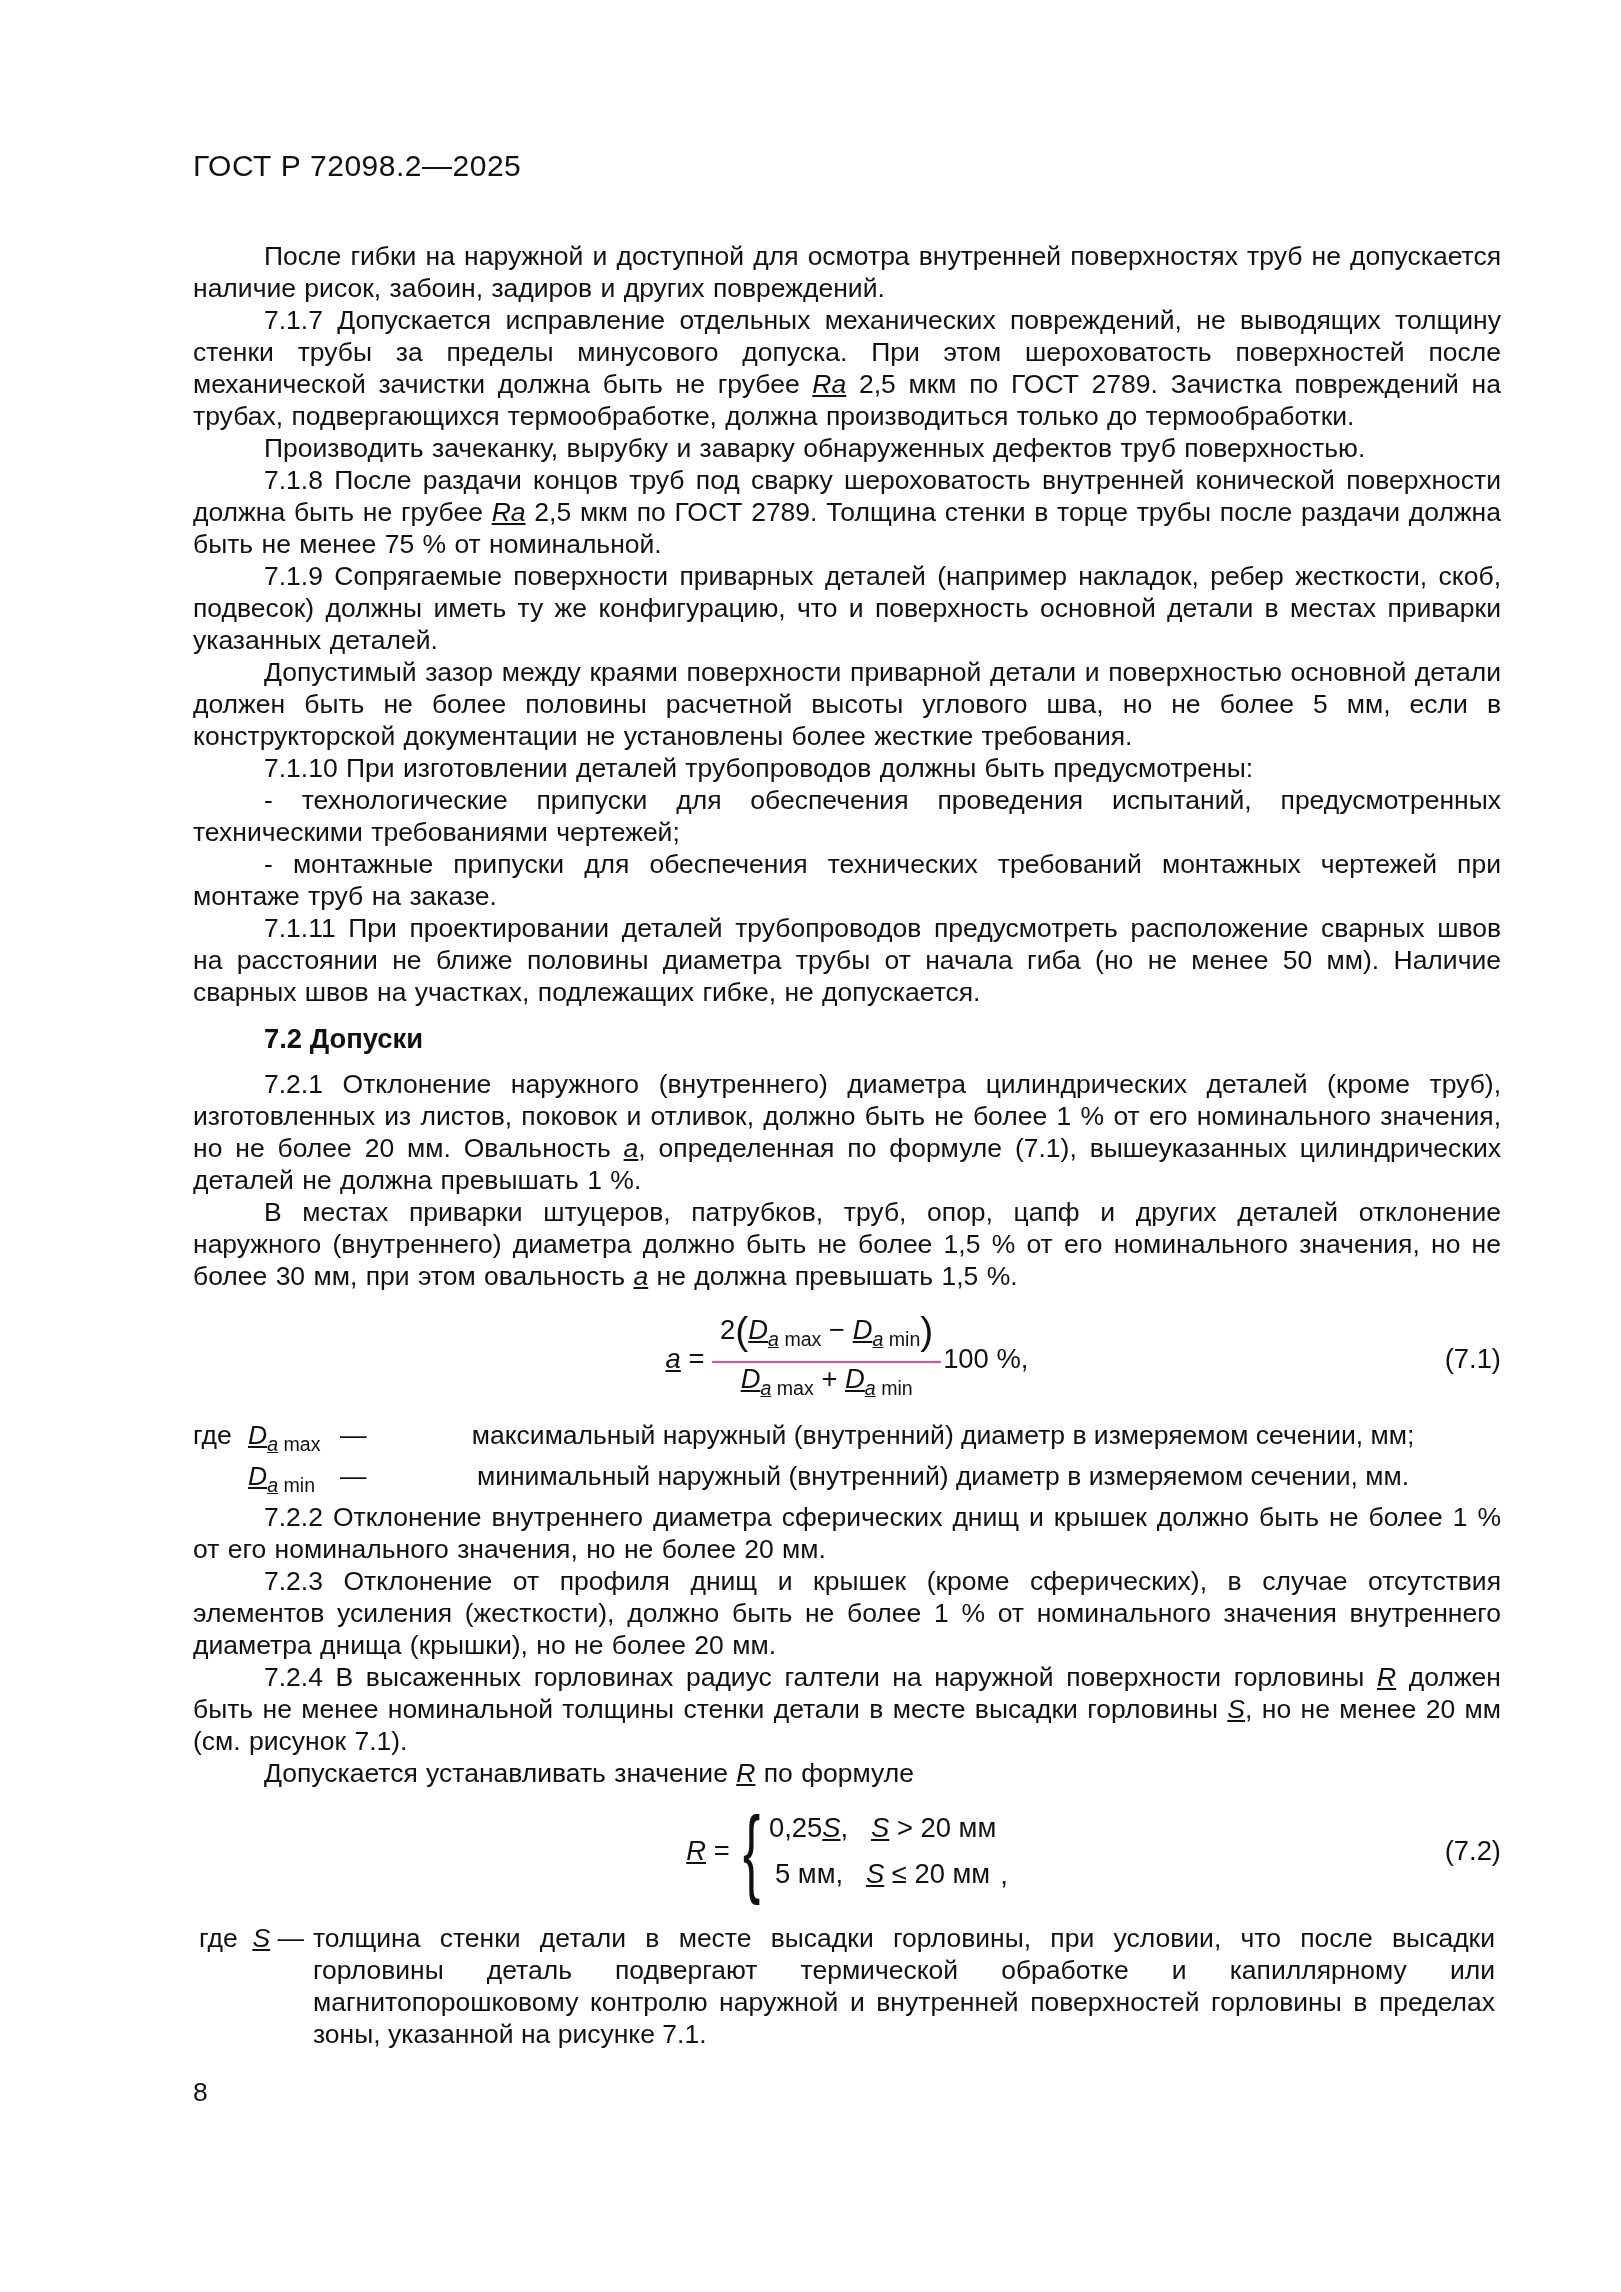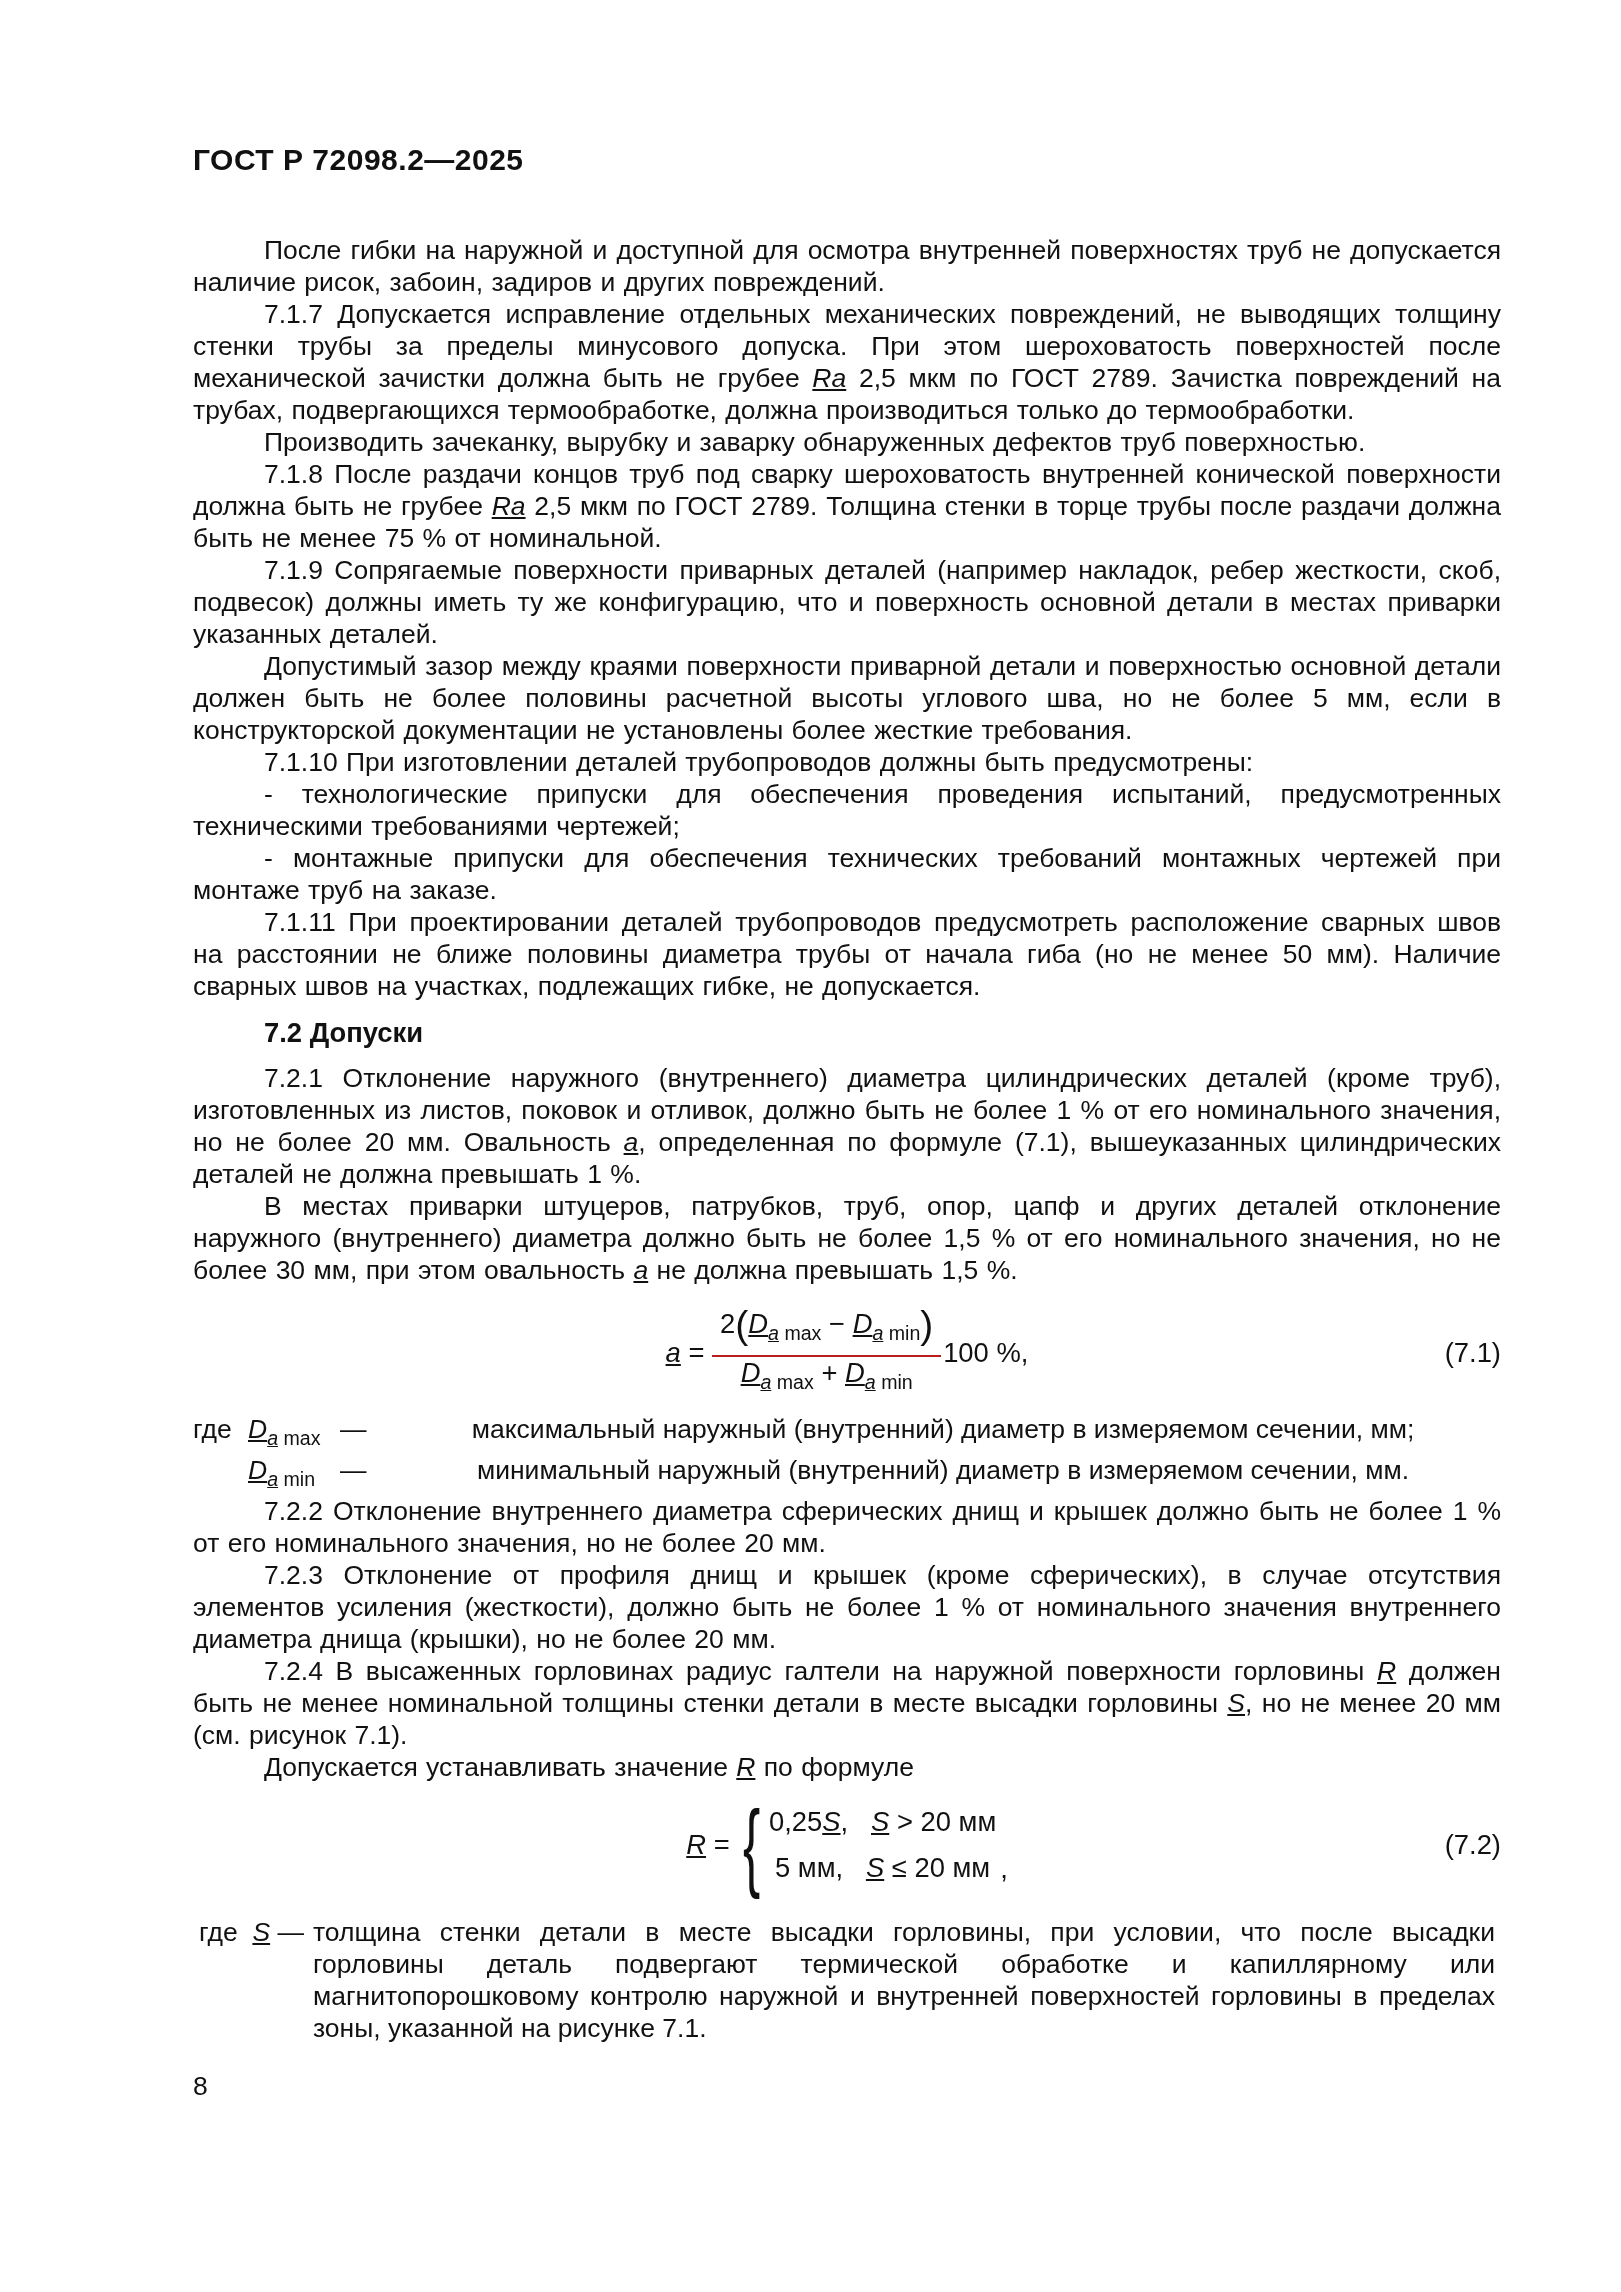--- a/index.html
+++ b/index.html
@@ -9,24 +9,24 @@
     background:#ffffff;
     font-family:"Liberation Sans","DejaVu Sans",sans-serif;
     color:#111;
     overflow:hidden;
   }
   .content{
     position:absolute;
     left:193px;right:120px;top:142px;
   }
   .doc-header{
-    font-weight:bold;
+    font-weight:normal;
     font-size:30px;
     line-height:35px;
-    margin:0 0 57px 0;
+    margin:6px 0 57px 0;
     letter-spacing:0.5px;
   }
   .p{
     margin:0;
     font-size:26.5px;
     line-height:32px;
     text-align:justify;
     text-indent:71px;
     word-spacing:1px;
   }
@@ -52,21 +52,21 @@
     display:inline-flex;
     align-items:center;
     vertical-align:middle;
   }
   .fraction{
     display:inline-flex;
     flex-direction:column;
     text-align:center;
     margin:0 2px 0 7.8px;
   }
-  .frac-num{display:block;border-bottom:2px solid #b91c1c;padding:0 7.8px 5.9px 7.8px;}
+  .frac-num{display:block;border-bottom:2px solid #ec4899;padding:0 7.8px 5.9px 7.8px;}
   .frac-den{display:block;padding-top:0;}
   .f-label{
     position:absolute;
     right:0;top:50%;
     transform:translateY(-50%);
     font-size:27.4px;
   }
   .brace{
     font-size:94px;
     font-weight:100;

